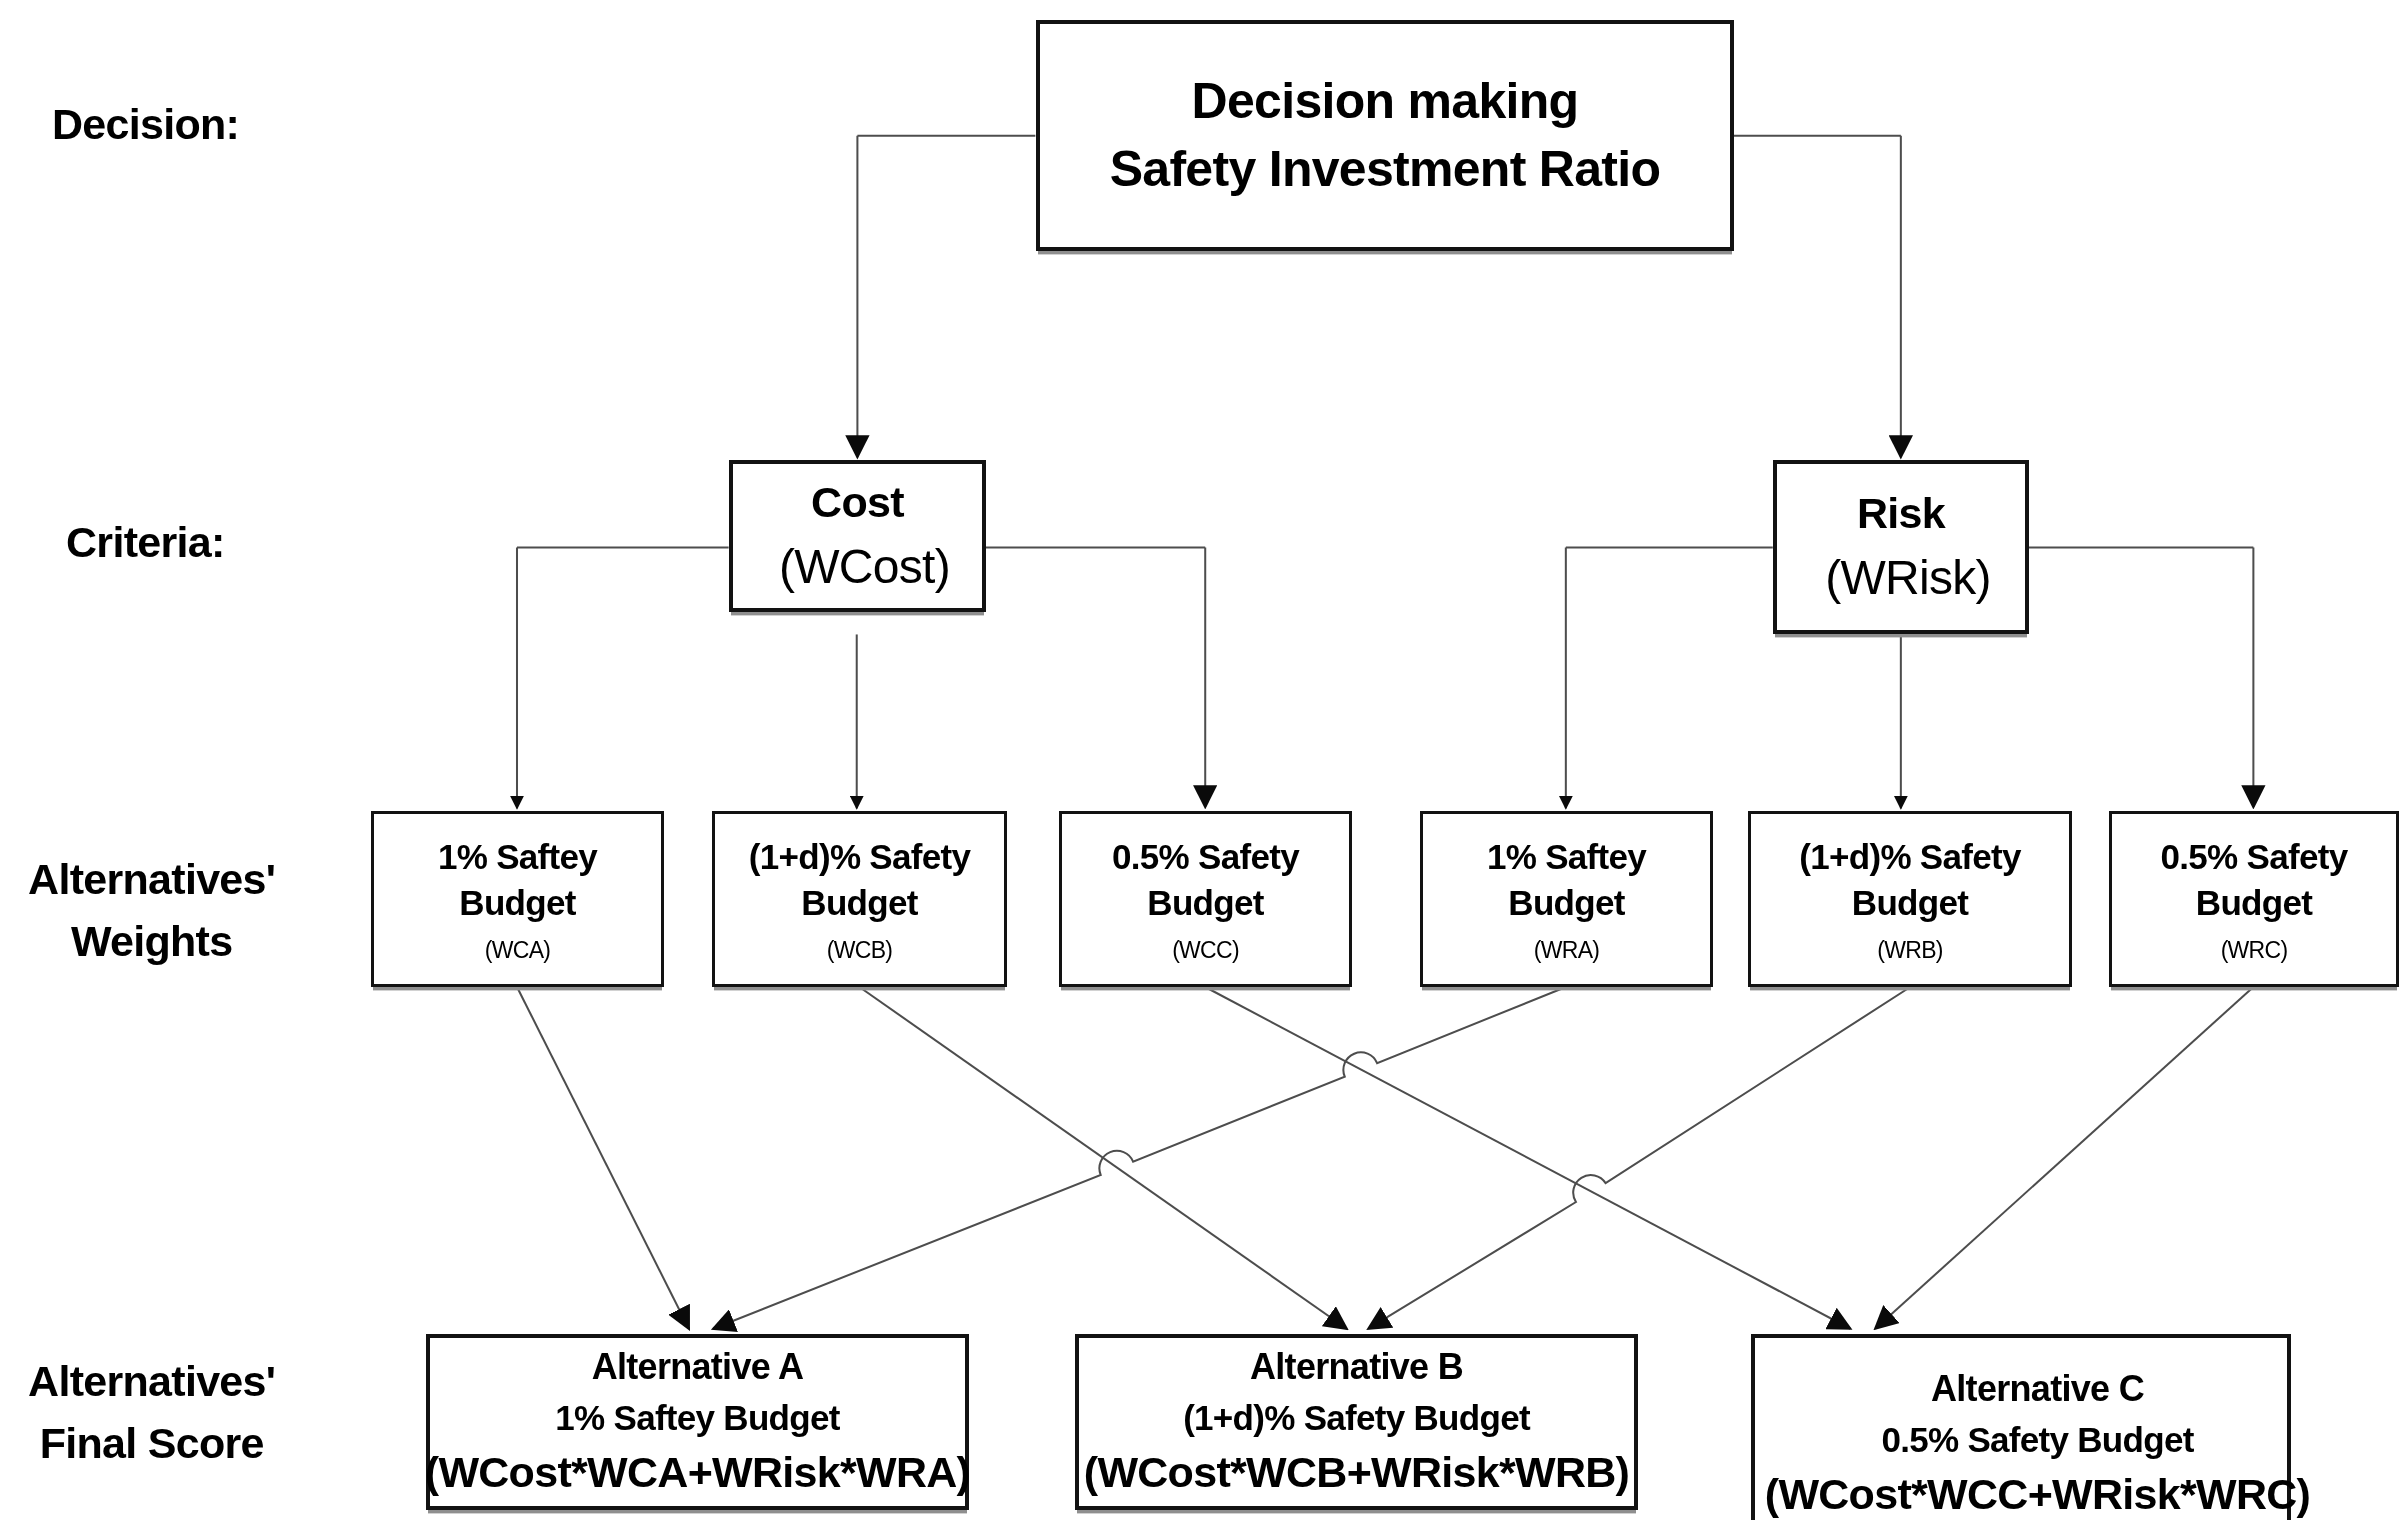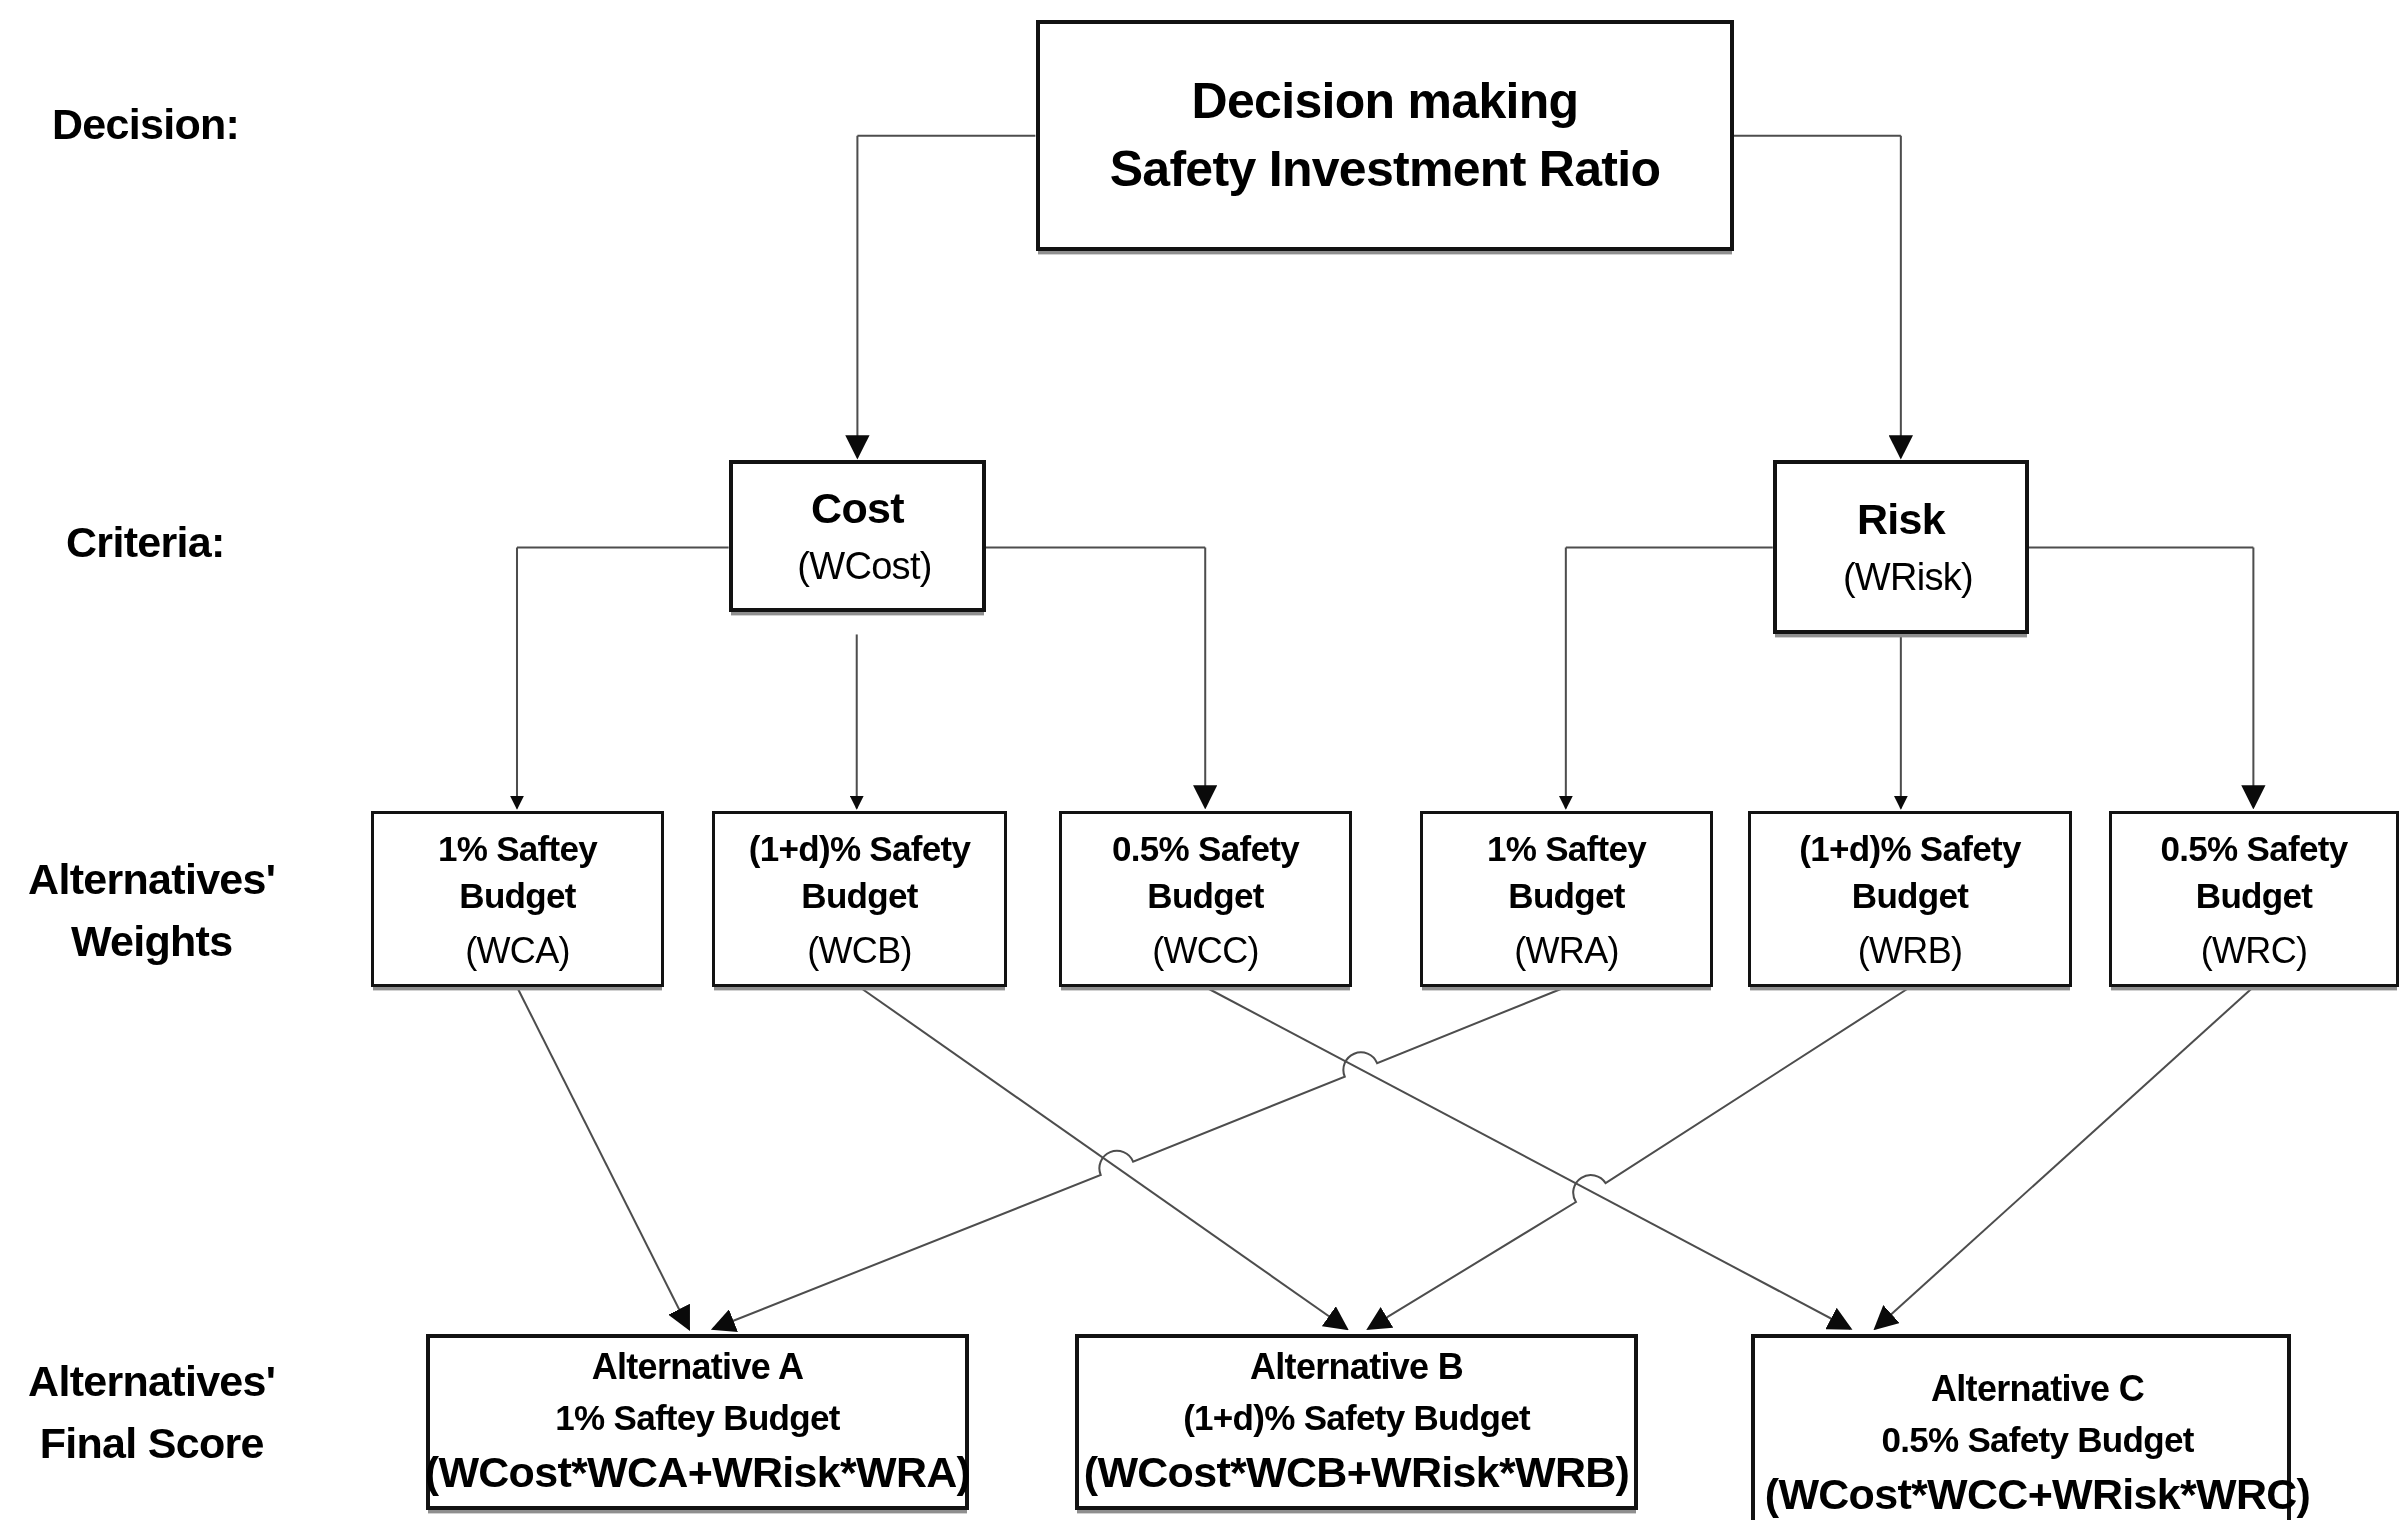--- a/index.html
+++ b/index.html
@@ -42,34 +42,34 @@
     line-height: 1.35;
     white-space: nowrap;
   }
   .crit-name {
     font-size: 43px;
     font-weight: 700;
     line-height: 1.15;
     white-space: nowrap;
   }
   .crit-sub {
-    font-size: 38px;
+    font-size: 48px;
     font-weight: 400;
     margin-top: 10.8px;
     white-space: nowrap;
     margin-left: 14px;
   }
   .w-line {
     font-size: 35px;
     font-weight: 700;
     line-height: 1.32;
     white-space: nowrap;
   }
   .w-sub {
-    font-size: 36px;
+    font-size: 23px;
     font-weight: 400;
     margin-top: 11px;
     white-space: nowrap;
   }
   .alt-title {
     font-size: 36px;
     font-weight: 700;
     line-height: 1.4;
     white-space: nowrap;
   }

